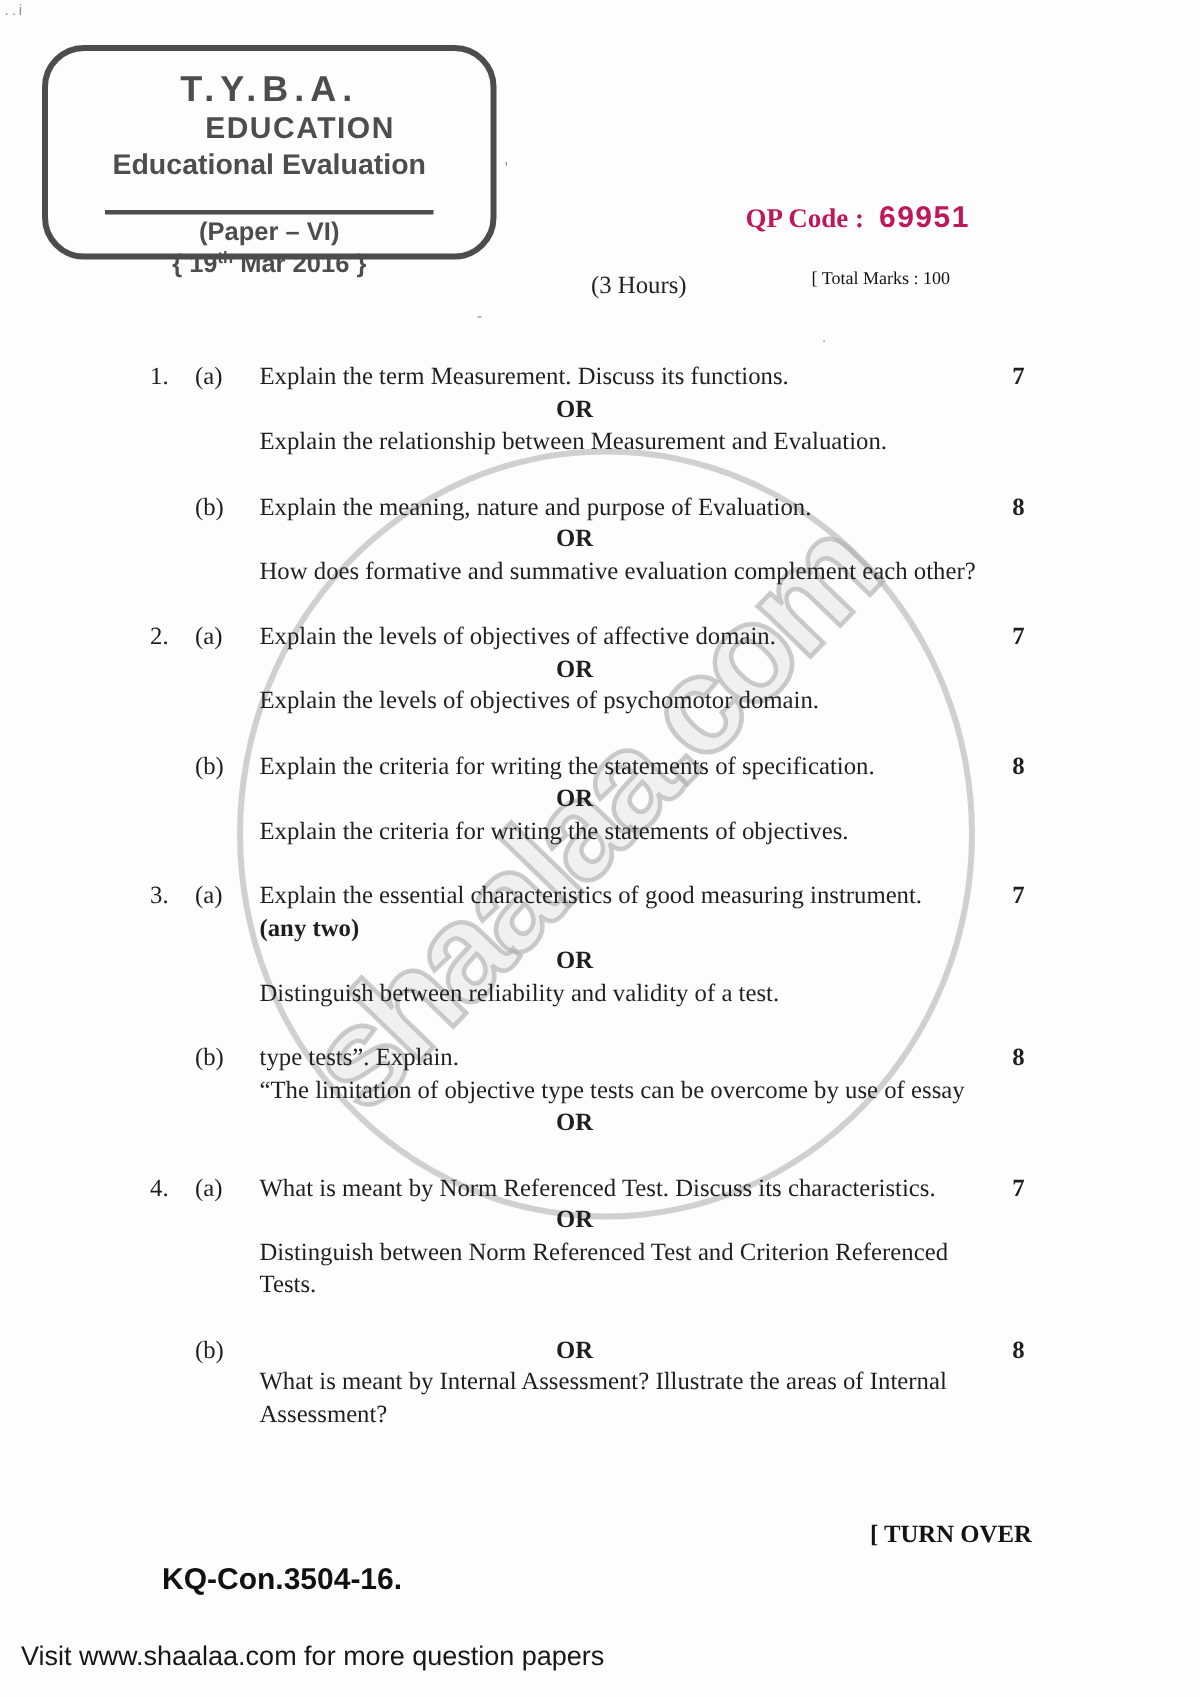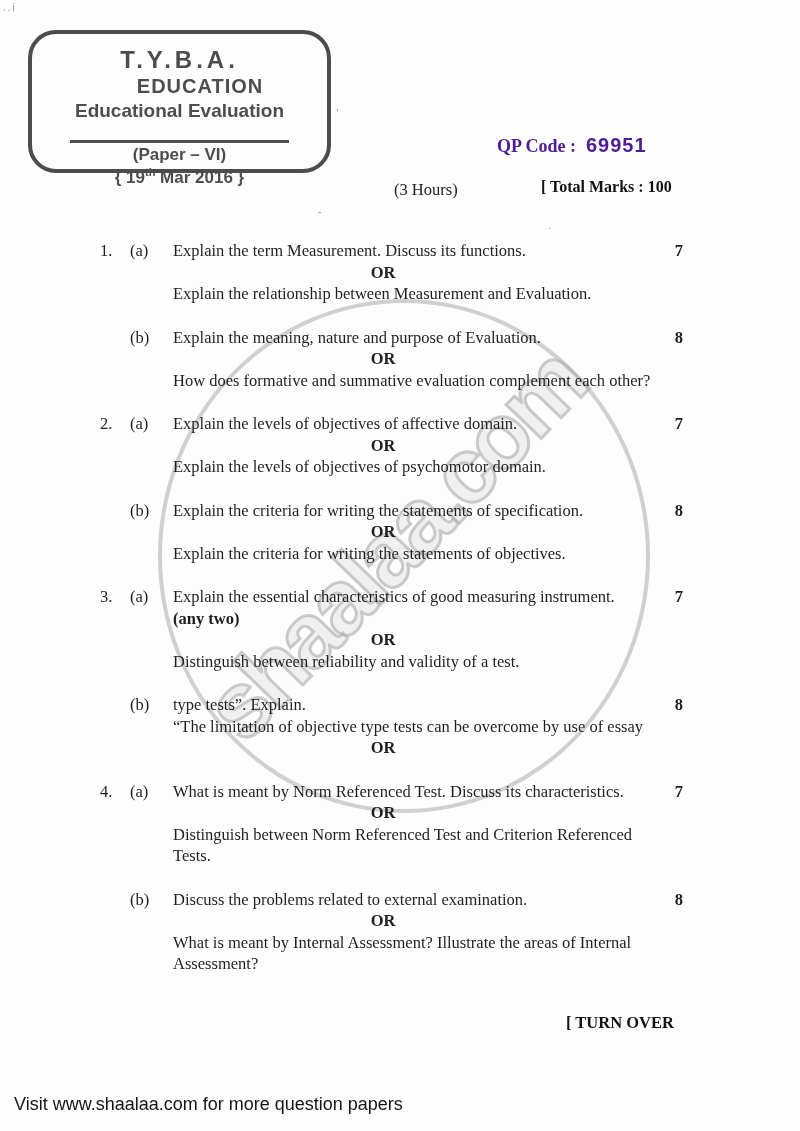--- a/index.html
+++ b/index.html
@@ -56,45 +56,45 @@
   .hb2{font-size:20px;letter-spacing:1px;margin-top:1px;padding-left:41px;}
   .hb3-wrap{margin-top:2px;}
   .hb3{display:inline-block;font-size:19px;border-bottom:3px solid #4d4d4d;padding:0 5px 18px 5px;}
   .hb4{font-size:17px;margin-top:2px;}
   .hb5{font-size:17px;margin-top:1px;}
   .hb5 sup{font-size:11px;}
 
   
   .qp-line{
     position:absolute;left:497px;top:134px;
-    font-weight:bold;font-size:18px;color:#4c1d95;white-space:nowrap;
+    font-weight:bold;font-size:18px;color:#be185d;white-space:nowrap;
   }
   .qp-value{
     font-family:"Liberation Sans", sans-serif;
     font-size:20px;letter-spacing:1px;margin-left:10px;
   }
   .duration{position:absolute;left:394px;top:180px;font-size:16.5px;color:#222;}
-  .total-marks{position:absolute;left:541px;top:178px;font-weight:bold;font-size:16px;color:#121212;white-space:nowrap;}
+  .total-marks{position:absolute;left:541px;top:178px;font-weight:normal;font-size:12px;color:#121212;white-space:nowrap;}
 
   
   .questions{
     position:absolute;left:100px;top:240px;width:583px;
     font-size:16.5px;line-height:21.5px;
   }
   .part{display:flex;margin-bottom:22px;}
   .col-num{width:30px;}
   .col-label{width:43px;}
   .col-body{width:470px;}
   .col-marks{width:40px;text-align:right;font-weight:bold;}
   .line{white-space:nowrap;}
   .bold-line{font-weight:bold;white-space:nowrap;}
   .or-line{width:420px;text-align:center;font-weight:bold;}
 
   
-  .turn-over{position:absolute;left:566px;top:1013px;font-weight:bold;font-size:16.5px;color:#141414;white-space:nowrap;}
+  .turn-over{position:absolute;left:580px;top:1013px;font-weight:bold;font-size:16.5px;color:#141414;white-space:nowrap;}
   .paper-code{position:absolute;left:108px;top:1042px;font-family:"Liberation Sans",sans-serif;font-weight:bold;font-size:20px;color:#111;}
   .site-note{position:absolute;left:14px;top:1094px;font-family:"Liberation Sans",sans-serif;font-size:18px;color:#161616;}
 </style>
 </head>
 <body>
 
 <div class="page">
 
   <div class="wm-layer">
     <div class="wm-ellipse"></div>
@@ -202,27 +202,27 @@
               <div class="or-line">OR</div>
               <div class="line">Distinguish between Norm Referenced Test and Criterion Referenced</div>
               <div class="line">Tests.</div>
             </div>
             <div class="col-marks">7</div>
           </div>
           <div class="part">
             <div class="col-num"></div>
             <div class="col-label">(b)</div>
             <div class="col-body">
-              <div class="line">Discuss the problems related to external examination.</div>
               <div class="or-line">OR</div>
               <div class="line">What is meant by Internal Assessment? Illustrate the areas of Internal</div>
               <div class="line">Assessment?</div>
             </div>
             <div class="col-marks">8</div>
           </div>
         </div>
       </div>
 
     <div class="turn-over">[ TURN OVER</div>
+    <div class="paper-code">KQ-Con.3504-16.</div>
     <div class="site-note">Visit www.shaalaa.com for more question papers</div>
 
   </div>
 </div>
 
 </body></html>

